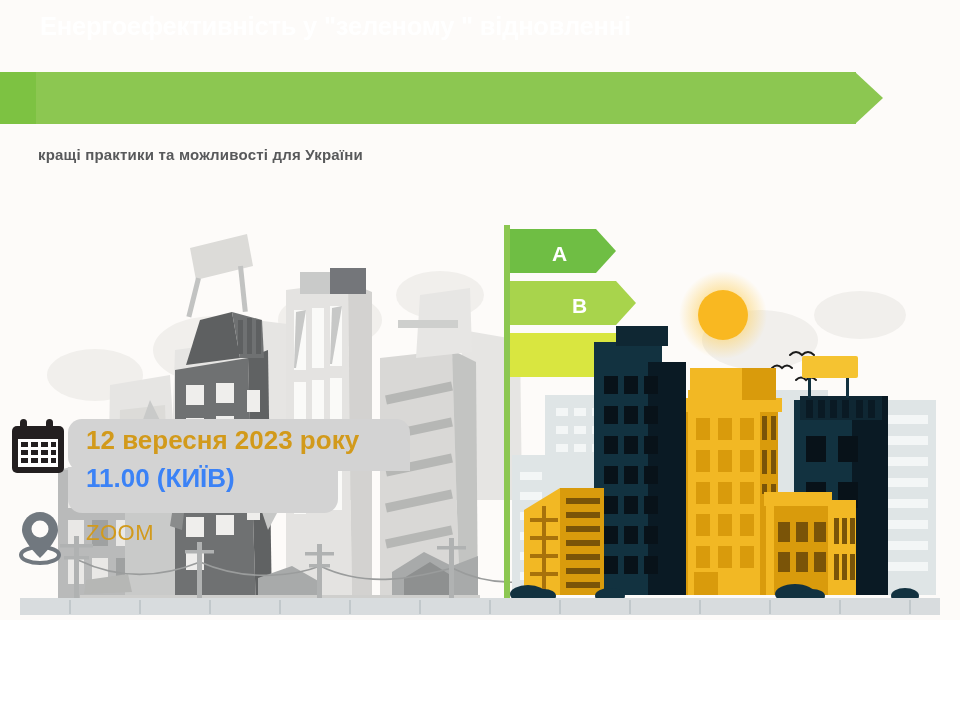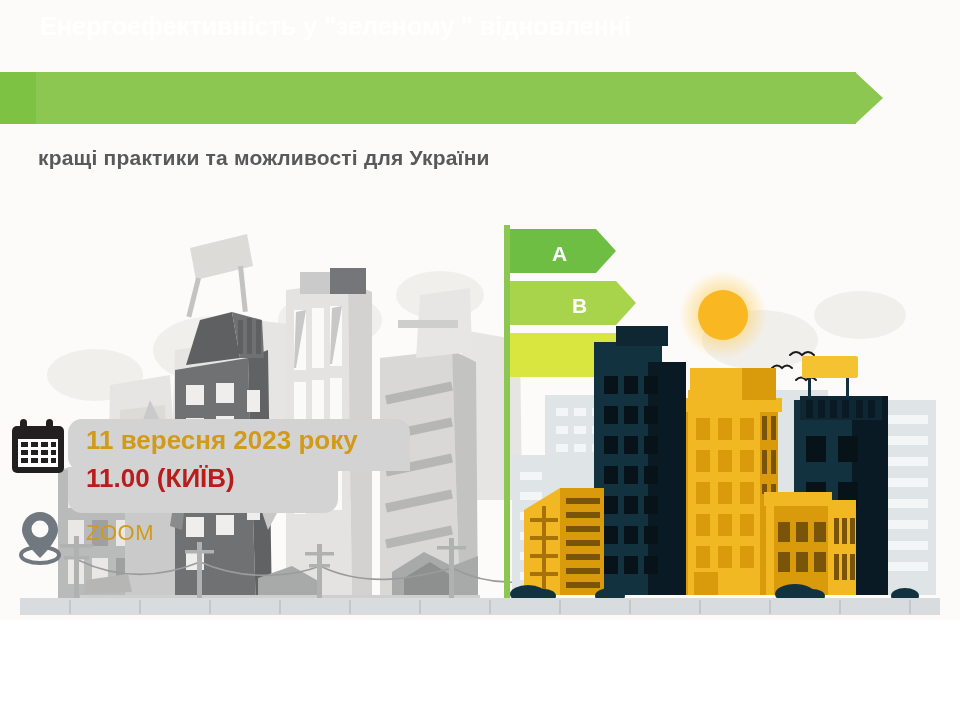--- a/index.html
+++ b/index.html
@@ -16,32 +16,32 @@
   .banner-cap{position:absolute;left:0;top:0;width:36px;height:52px;background:#7DC242;}
   .banner-body{position:absolute;left:36px;top:0;width:820px;height:52px;background:#8CC751;}
   .banner-arrow{position:absolute;left:855px;top:0;width:0;height:0;
     border-top:26px solid transparent;border-bottom:26px solid transparent;border-left:28px solid #8CC751;}
   .banner-title{
     position:absolute;left:40px;top:0;height:52px;line-height:52px;
     color:#FFFFFF;font-size:25.5px;font-weight:bold;letter-spacing:-0.2px;white-space:nowrap;
   }
   .subtitle{
     position:absolute;left:38px;top:146px;
-    color:#58595B;font-size:21px;font-weight:bold;letter-spacing:0.2px;white-space:nowrap;
+    color:#58595B;font-size:15px;font-weight:bold;letter-spacing:0.2px;white-space:nowrap;
   }
 
   
   .info{position:absolute;left:0;top:205px;width:430px;height:160px;}
   .cal-icon{position:absolute;left:10px;top:212px;width:56px;height:58px;}
   .date-badge{position:absolute;left:68px;top:214px;width:342px;height:52px;background:#D3D3D3;
      border-radius:14px 14px 0 14px;}
   .date-badge2{position:absolute;left:68px;top:262px;width:270px;height:46px;background:#D3D3D3;
      border-radius:0 0 14px 14px;}
   .date-l1{position:absolute;left:86px;top:220px;color:#D29A1B;font-size:26px;font-weight:bold;white-space:nowrap;}
-  .date-l2{position:absolute;left:86px;top:258px;color:#b91c1c;font-size:26px;font-weight:bold;white-space:nowrap;}
+  .date-l2{position:absolute;left:86px;top:258px;color:#3b82f6;font-size:26px;font-weight:bold;white-space:nowrap;}
   .pin-icon{position:absolute;left:18px;top:303px;width:44px;height:58px;}
   .place-text{position:absolute;left:86px;top:315px;color:#D29A1B;font-size:22px;font-weight:normal;letter-spacing:0.5px;}
 
   
   .illus{position:absolute;left:0;top:200px;width:960px;height:420px;}
 
   
   .logos{position:absolute;left:0;top:620px;width:960px;height:100px;background:#FFFFFF;}
 </style>
 </head>
@@ -467,21 +467,21 @@
           <rect x="21" y="33" width="7" height="5"></rect>
         <rect x="31" y="33" width="7" height="5"></rect>
           <rect x="41" y="33" width="5" height="5"></rect>
         <rect x="11" y="41" width="7" height="5"></rect>
           <rect x="21" y="41" width="7" height="5"></rect>
         <rect x="31" y="41" width="7" height="5"></rect>
           <rect x="41" y="41" width="5" height="5"></rect>
       </g>
     </svg>
 
-    <div class="date-l1">11 вересня 2023 року</div>
+    <div class="date-l1">12 вересня 2023 року</div>
     <div class="date-l2">11.00 (КИЇВ)</div>
 
     <svg class="pin-icon" viewBox="0 0 44 58">
       <ellipse cx="22" cy="47" rx="19" ry="8" fill="none" stroke="#71787F" stroke-width="4"></ellipse>
       <path d="M22 4 C12 4 4 12 4 22 C4 33 22 50 22 50 C22 50 40 33 40 22 C40 12 32 4 22 4 Z" fill="#71787F"></path>
       <circle cx="22" cy="21" r="8.5" fill="#FDFBF9"></circle>
     </svg>
     <div class="place-text">ZOOM</div>
   </div>
 

